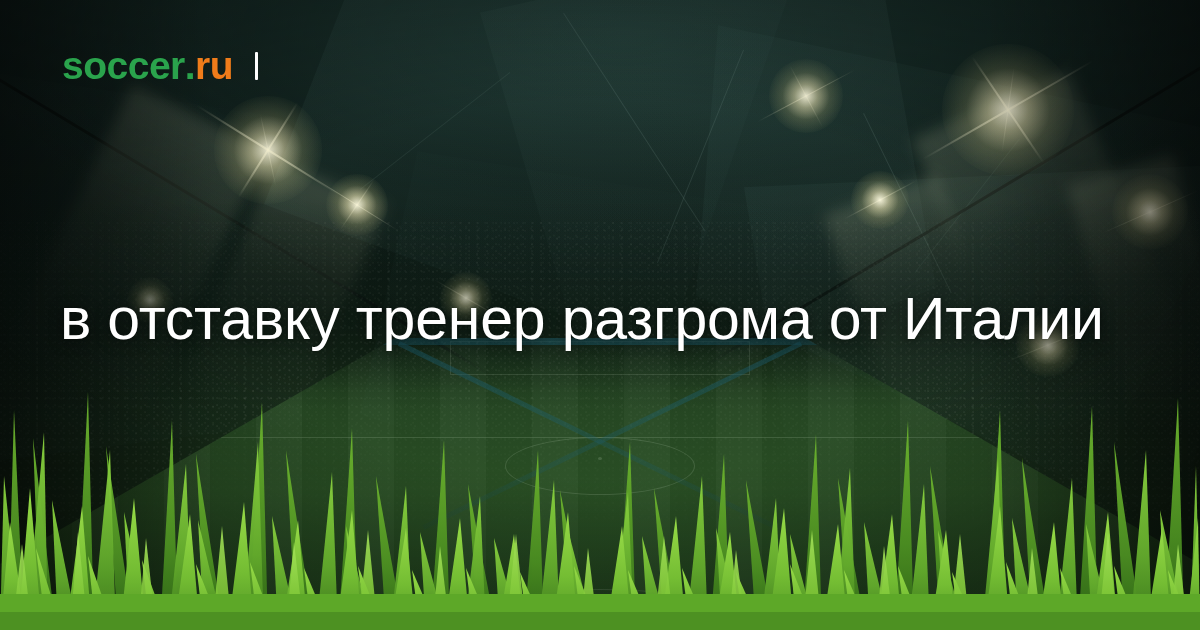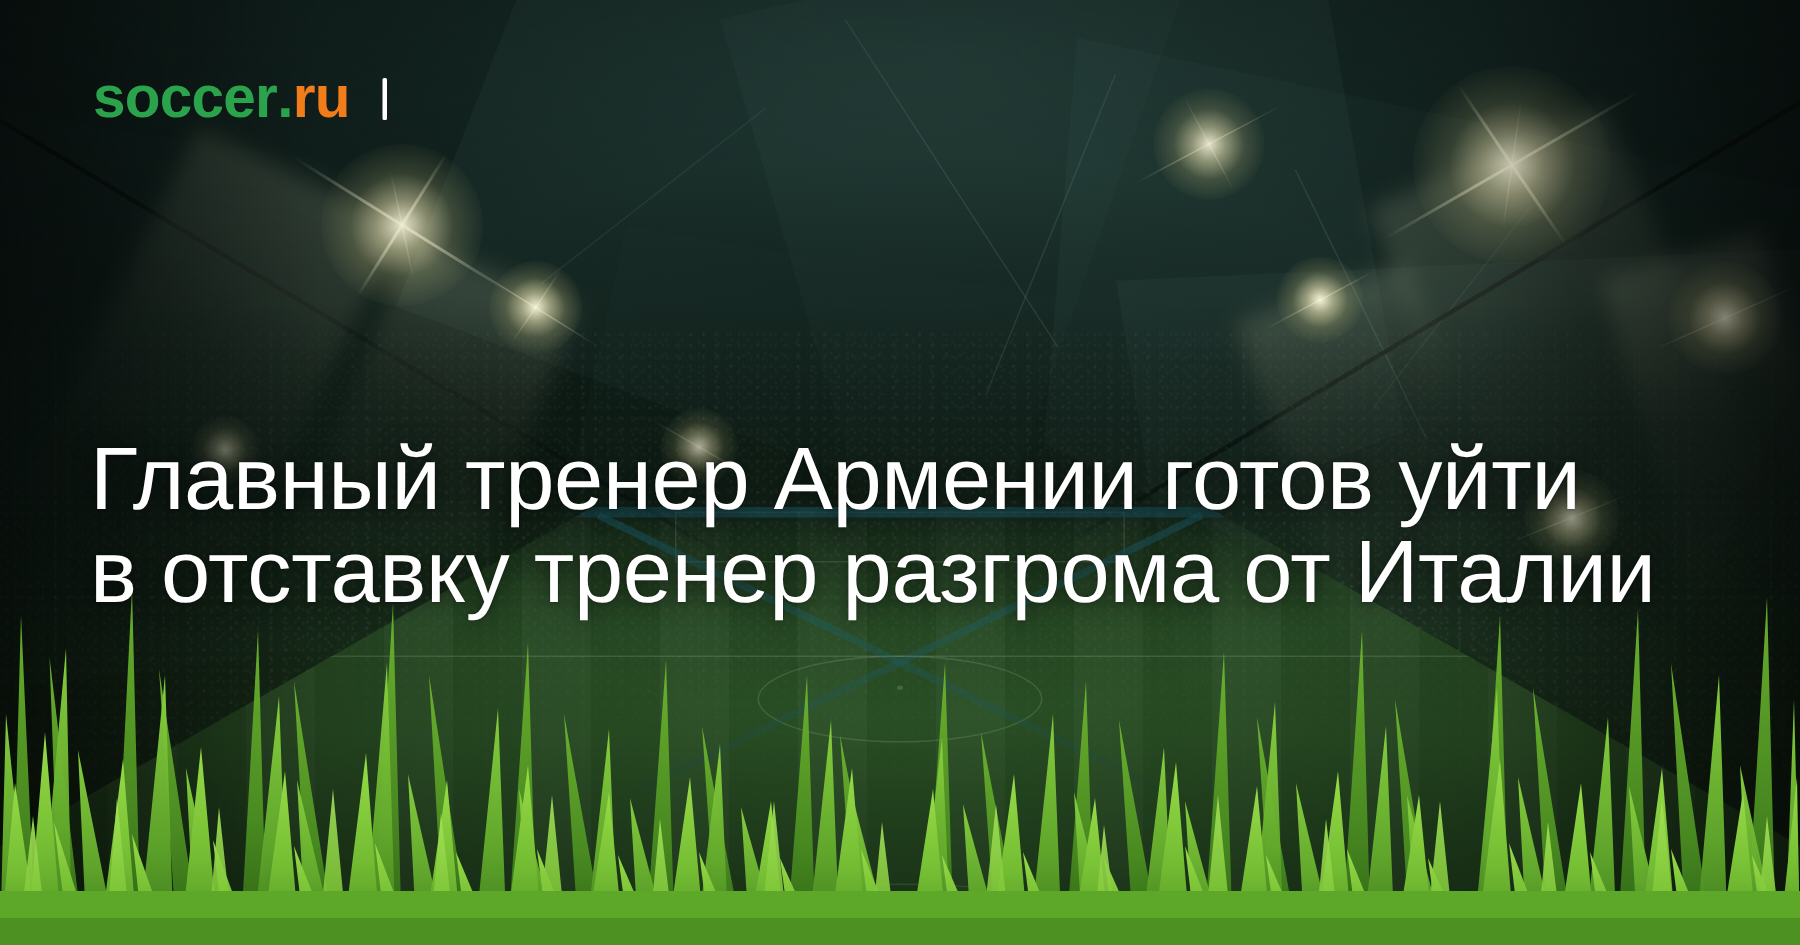--- a/index.html
+++ b/index.html
@@ -449,17 +449,16 @@
   </div>
 
   <div class="logo">
     <span class="logo-word logo-soccer">soccer</span>
     <span class="logo-word logo-dot">.</span>
     <span class="logo-word logo-ru">ru</span>
     <span class="logo-sep"></span>
   </div>
 
   <h1 class="headline">
-    <span class="hl-line">Главный тренер Армении готов уйти</span>
     <span class="hl-line">в отставку тренер разгрома от Италии</span>
   </h1>
 
 </div>
 
 </body></html>

